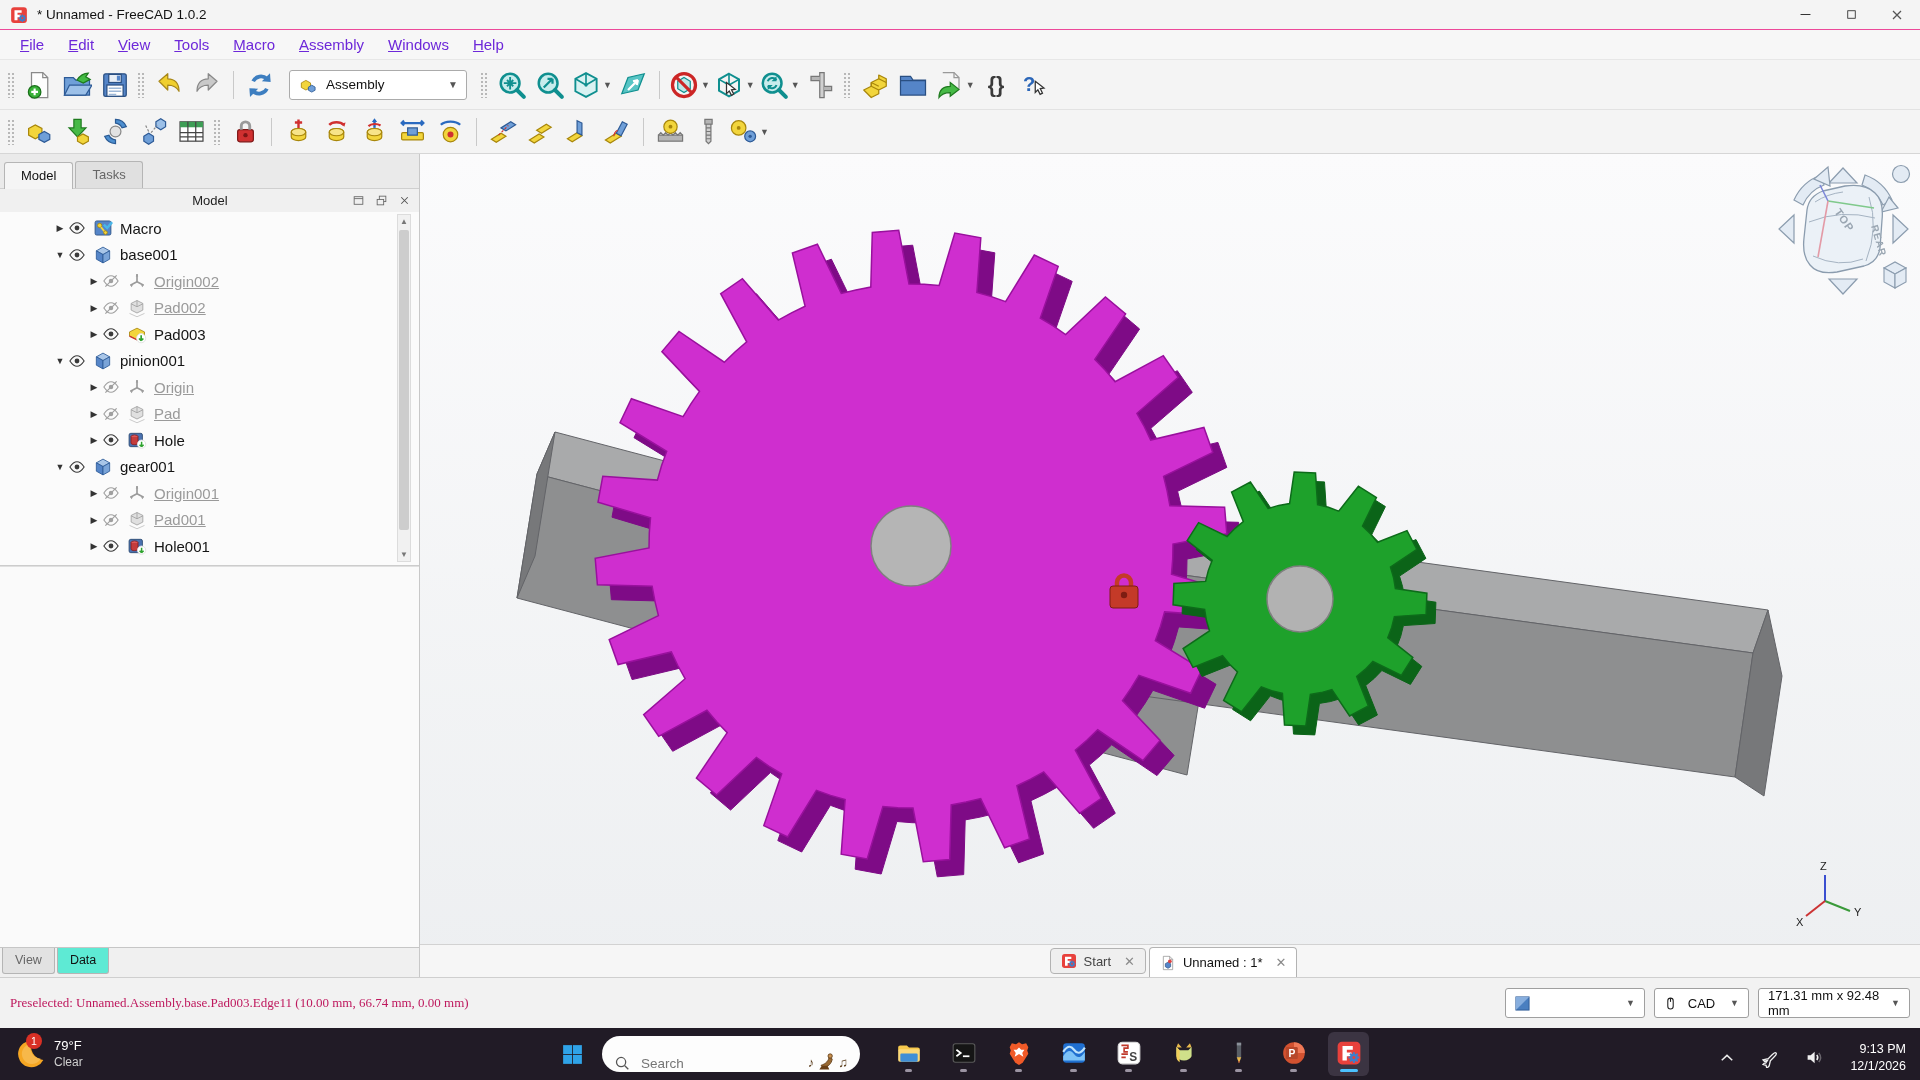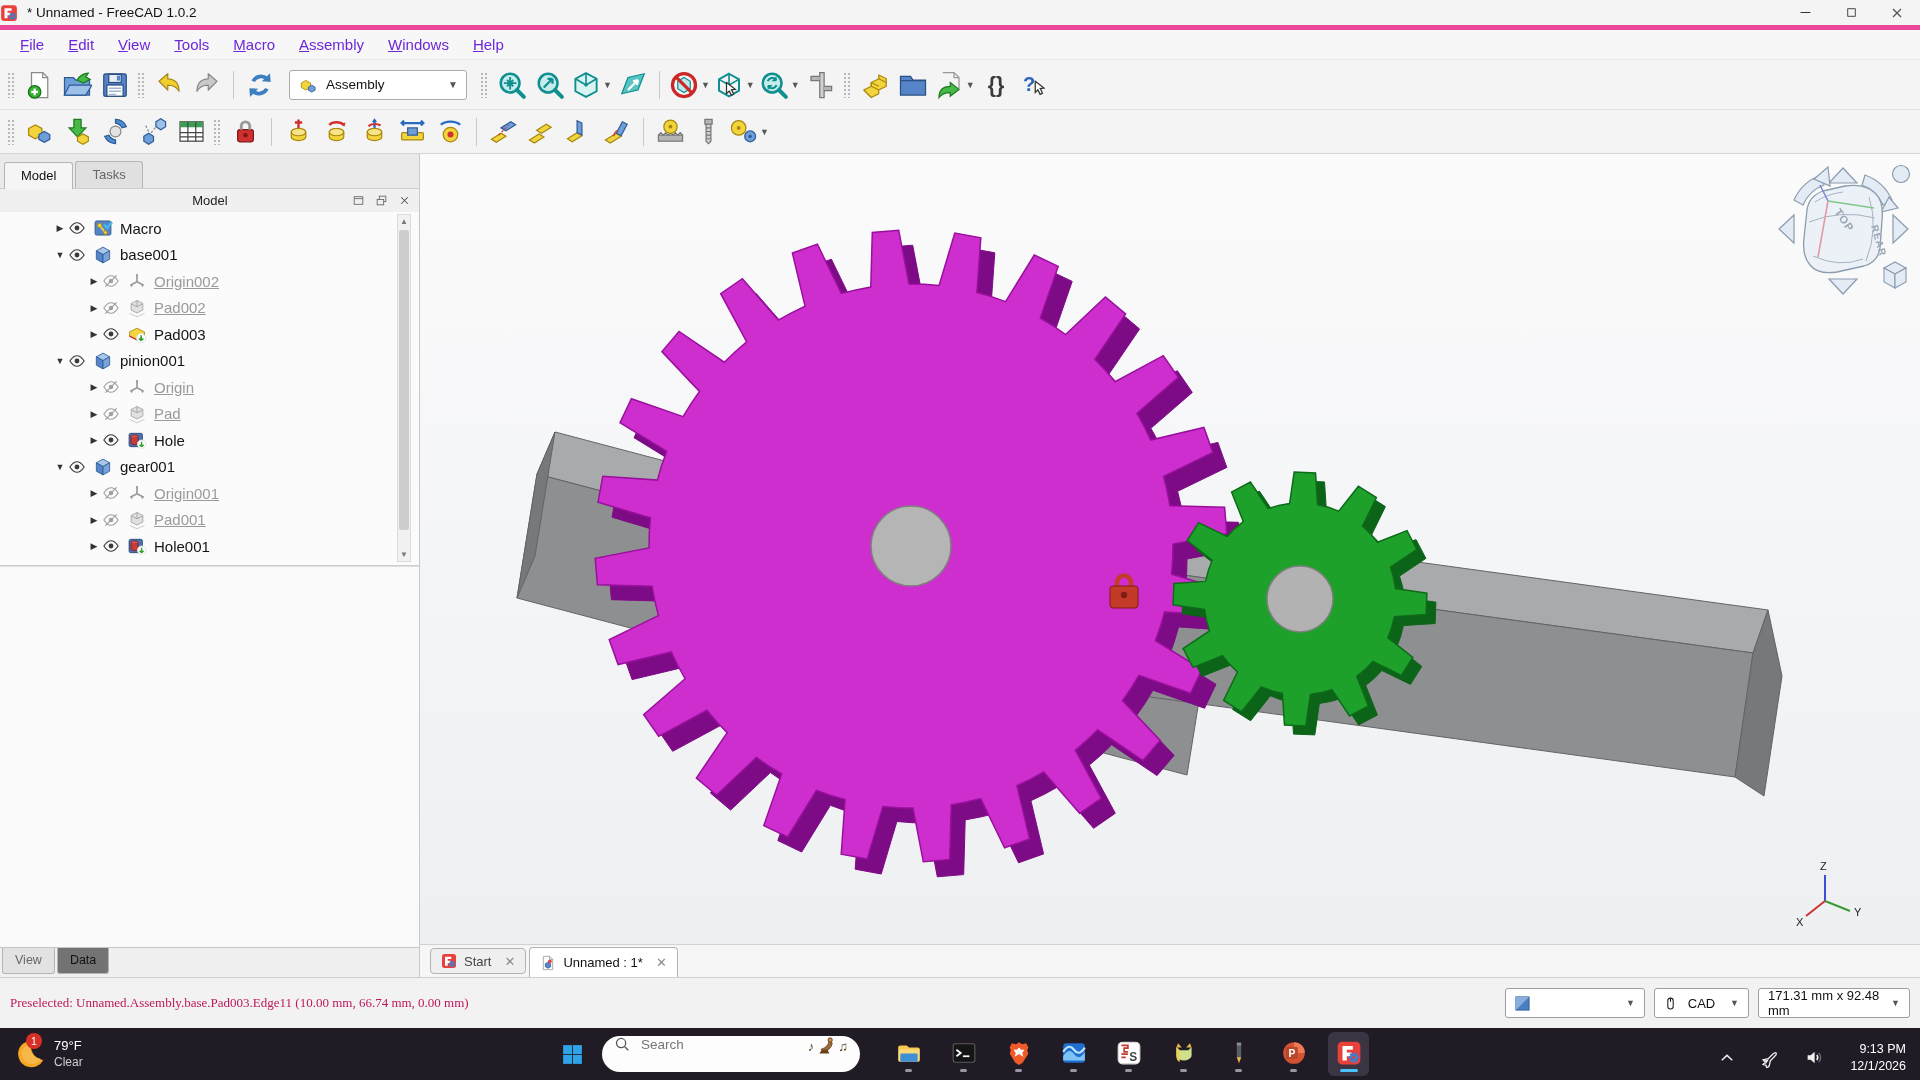--- a/index.html
+++ b/index.html
@@ -6,21 +6,21 @@
   html,body { margin:0; padding:0; }
   body {
     width:1920px; height:1080px; overflow:hidden; position:relative;
     font-family:"Liberation Sans","DejaVu Sans",sans-serif;
     background:#f0f0f0; font-size:13px; color:#1a1a1a;
     -webkit-font-smoothing:antialiased;
   }
   svg { display:block; }
 
   
-  .titlebar { height:30px; background:#f4f4f4; display:flex; align-items:center; gap:9px; border-bottom:5px solid #ec4899; }
+  .titlebar { height:30px; background:#f4f4f4; display:flex; align-items:center; padding-left:10px; gap:9px; border-bottom:1px solid #ec4899; }
   .titlebar .title { font-size:13.5px; color:#111; }
   .win-controls { margin-left:auto; display:flex; height:100%; }
   .win-btn { width:46px; height:100%; display:flex; align-items:center; justify-content:center; }
 
   
   .menubar { height:30px; background:#f7f7f7; display:flex; align-items:center; padding-left:8px; border-bottom:1px solid #e7e7e7; }
   .menu-item { display:inline-block; padding:5px 12px; font-size:15px; color:#6d28d9;text-align:center; }
   .menu-item::first-letter { text-decoration:underline; }
 
   
@@ -56,27 +56,27 @@
   .tree-row .cell { margin-right:7px; flex:none; display:flex; align-items:center; }
   .tree-row .lbl { color:#141414; }
   .tree-row.dim .lbl { color:#9a9a9a;text-decoration:underline; }
   .lv0 { padding-left:52px; } .lv1 { padding-left:86px; }
   .tree-scroll { position:absolute; top:2px; right:8px; width:14px; height:348px; background:#f1f1f1; border:1px solid #dcdcdc; }
   .tree-scroll .sarr { height:13px; font-size:8px; color:#777; text-align:center; line-height:13px; }
   .tree-scroll .thumb { position:absolute; left:1px; right:1px; top:15px; height:300px; background:#cdcdcd; border-radius:2px; }
   .prop-area { flex:1; background:#fafafa; border-top:1px solid #e0e0e0; }
   .bottom-tabs { height:30px; display:flex; align-items:flex-start; background:#f0f0f0; border-top:1px solid #c6c6c6; padding-left:2px; }
   .btab { padding:5px 12px 6px; font-size:12.5px; border:1px solid #b5b5b5; border-top:none; border-radius:0 0 3px 3px; margin-right:2px; background:#e2e2e2; color:#666; }
-  .btab.active { background:#737373; color:#111; }
+  .btab.active { background:#5eead4; color:#111; }
 
   
   .viewport { flex:1; position:relative; background:linear-gradient(#fbfbfc,#edeff1); }
   .scene { position:absolute; left:0; top:0; }
   .navcube { position:absolute; top:6px; right:4px; }
-  .doc-tabbar { position:absolute; left:0; right:0; bottom:0; height:33px; background:#f6f6f6; border-top:1px solid #d2d2d2; display:flex; align-items:flex-end; padding-left:10px; }
+  .doc-tabbar { position:absolute; left:0; right:0; bottom:0; height:33px; background:#f6f6f6; border-top:1px solid #d2d2d2; display:flex; align-items:flex-end; padding-left:10px;justify-content:center; }
   .dtab { display:flex; align-items:center; gap:7px; padding:0 10px; font-size:13px; height:26px; margin-right:3px;
     background:#efefef; border:1px solid #b3b3b3; border-radius:4px; color:#444; margin-bottom:3px; }
   .dtab.active { background:#ffffff; border-radius:4px 4px 0 0; border-bottom:none; height:30px; margin-bottom:0; color:#111; }
   .dtab .tclose { color:#8a8a8a; font-size:13px; font-weight:bold; margin-left:6px; }
 
   
   .statusbar { height:51px; background:#f2f2f2; border-top:1px solid #cfcfcf; display:flex; align-items:center; padding:0 10px; }
   .sb-msg { font-size:13px; color:#be185d;font-family:Liberation Serif, serif; }
   .sb-right { margin-left:auto; display:flex; gap:9px; align-items:center; }
   .sb-dd { height:30px; background:#fff; border:1px solid #9f9f9f; border-radius:3px; display:flex; align-items:center; padding:0 9px; gap:8px; font-size:13px; color:#111; }
@@ -84,21 +84,21 @@
 
   
   .taskbar { height:52px; background:#211b26; display:flex; align-items:center; color:#fff; padding:0 14px; position:relative; }
   .weather { display:flex; align-items:center; gap:8px; }
   .weather .wtxt { line-height:1.25; }
   .weather .temp { font-size:13px; color:#fff; }
   .weather .cond { font-size:12px; color:#cfcfcf; }
   .badge { position:absolute; top:5px; left:26px; width:16px; height:16px; border-radius:50%; background:#d93025; color:#fff; font-size:10.5px; display:flex; align-items:center; justify-content:center; }
   .tb-center { position:absolute; left:552px; display:flex; align-items:center; gap:10px; }
   .start-btn { width:40px; height:40px; display:flex; align-items:center; justify-content:center; border-radius:5px; }
-  .search-pill { width:258px; height:36px; background:#fdfdfd; border-radius:18px; display:flex; align-items:flex-start; padding:0 12px; gap:8px; }
+  .search-pill { width:258px; height:36px; background:#fdfdfd; border-radius:18px; display:flex; align-items:flex-end; padding:0 12px; gap:8px; }
   .search-pill input { border:none; outline:none; background:transparent; font-size:13.5px; color:#333; width:120px; font-family:inherit; }
   .search-deco { margin-left:auto; display:flex; align-items:center; gap:2px; color:#5e4020; font-size:13px; }
   .app-row { position:absolute; left:888px; display:flex; gap:14px; }
   .app-btn { width:41px; height:44px; display:flex; flex-direction:column; align-items:center; justify-content:center; border-radius:6px; position:relative; padding-top:3px; }
   .app-btn .under { width:7px; height:3px; border-radius:2px; background:#9b94a2; margin-top:3px; }
   .app-btn.active { background:#3b3442; }
   .app-btn.active .under { width:18px; background:#4cc2ff; }
   .tray { margin-left:auto; display:flex; align-items:center; gap:24px;margin-top:7px; }
   .clock { text-align:right; font-size:12.5px; line-height:1.3; color:#fff; }
 </style>

